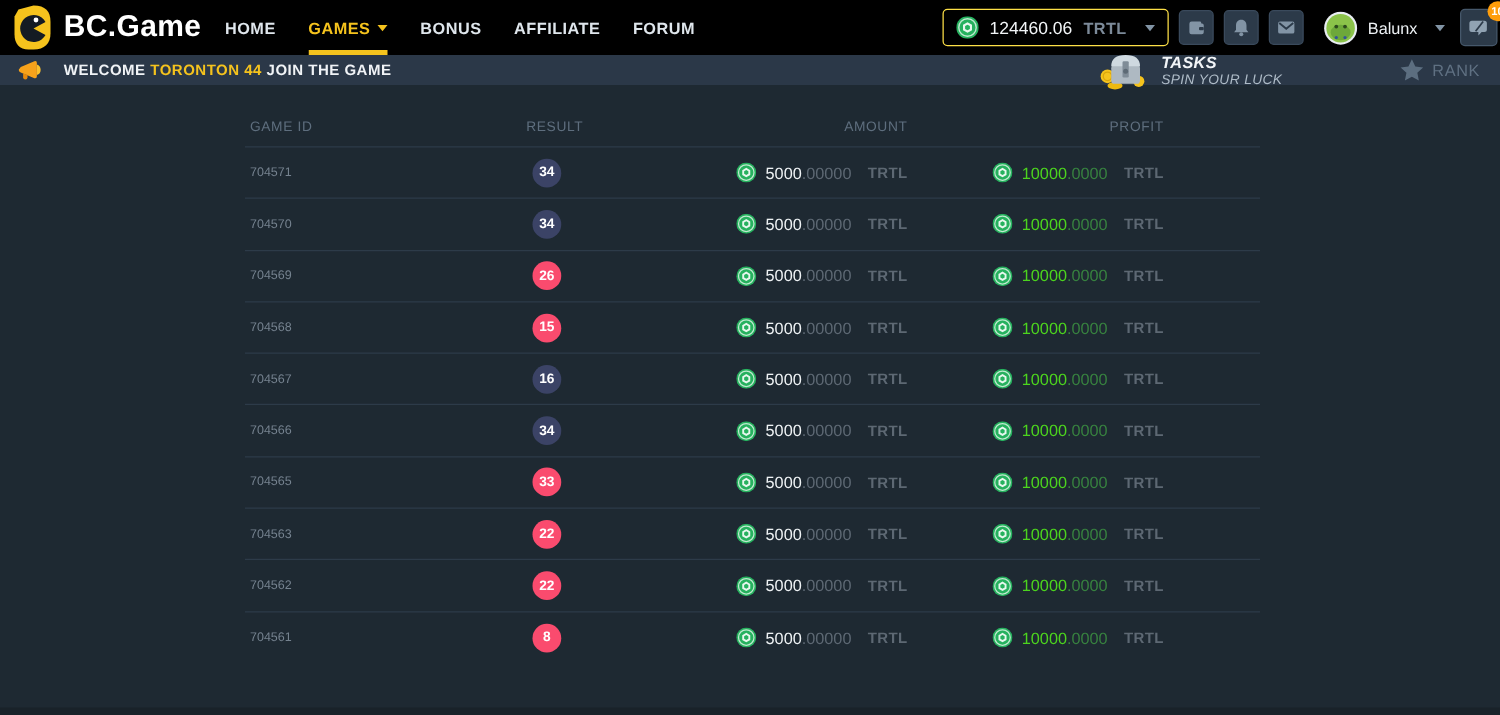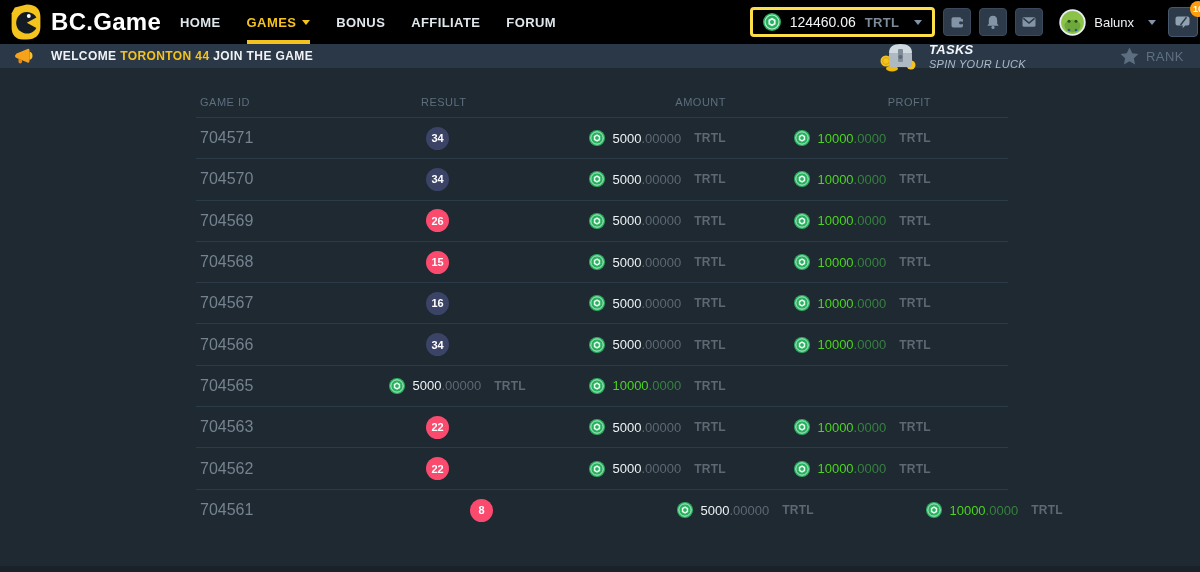--- a/index.html
+++ b/index.html
@@ -24,21 +24,21 @@
   }
   .nav-item.active { color:#f5c31d; }
   .nav-item.active::after {
     content:""; position:absolute; left:0; right:0; bottom:0; height:4px; background:#f5c31d;
   }
   .chev { width:0; height:0; border-left:4px solid transparent; border-right:4px solid transparent;
           border-top:5px solid #8294a5; display:inline-block; margin-left:6px; }
   .nav-item.active .chev { border-top-color:#f5c31d; }
   .tb-right { margin-left:auto; display:flex; align-items:center; }
   .balance-pill {
-    height:30px; border:3px solid #fde047; border-radius:4px;
+    height:30px; border:1px solid #fde047; border-radius:4px;
     display:flex; align-items:center; padding:0 10px; gap:9px; cursor:pointer;
   }
   .balance-val { font-size:14px; color:#f2f5f7; }
   .balance-cur { font-size:13px; color:#7c8a99; font-weight:bold; letter-spacing:.3px; }
   .icon-btn {
     width:28px; height:28px; margin-left:8px; border-radius:4px;
     background:#2c3a49; border:1px solid #3a4a5c;
     display:flex; align-items:center; justify-content:center; cursor:pointer;
   }
   .userbox { display:flex; align-items:center; gap:8px; margin-left:16px; cursor:pointer; }
@@ -68,22 +68,22 @@
   .bets-table { position:absolute; left:196px; top:86px; width:812px; }
   .thead, .trow {
     display:grid; grid-template-columns:180px 150px 200px 205px 1fr; align-items:center;
   }
   .thead { height:32px; border-bottom:1px solid #2d3b49; }
   .th { font-size:11px; color:#5e6e7e; letter-spacing:.5px; }
   .th.c1 { padding-left:4px; }
   .th.c2 { padding-left:45px; }
   .th.c3, .th.c4 { text-align:right; }
   .trow { height:41.3px; border-bottom:1px solid #2d3b49; cursor:pointer; }
-  .trow:last-child { border-bottom:none;gap:44px; }
-  .cell-id { padding-left:4px; font-size:16px; color:#75828f; }
+  .trow:last-child { border-bottom:none; }
+  .cell-id { padding-left:4px; font-size:10px; color:#75828f; }
   .badge {
     width:23px; height:23px; border-radius:50%; margin-left:50px;
     display:flex; align-items:center; justify-content:center;
     font-size:11px; font-weight:bold; color:#fff;
   }
   .badge.navy { background:#3b4366; }
   .badge.red  { background:#fa4b6e; }
   .cell-money { display:flex; align-items:center; justify-content:flex-end; }
   .money-num { font-size:13px; margin-left:7px; }
   .int-w { color:#eef2f4; }
@@ -422,20 +422,23 @@
           <polygon points="8,6 9.7,7 9.7,9 8,10 6.3,9 6.3,7" fill="#26b15e"></polygon>
         </svg>
       </span>
       <span class="money-num"><span class="int-g">10000</span><span class="dec-g">.0000</span></span>
       <span class="cur-label">TRTL</span>
     </div>
   </div>
 
   <div class="trow">
     <div class="cell-id">704565</div>
+    <div>
+          <span class="badge red">33</span>
+        </div>
     <div class="cell-money">
       <span>
         <svg width="16" height="16" viewBox="0 0 16 16">
           <circle cx="8" cy="8" r="8" fill="#26b15e"></circle>
           <circle cx="8" cy="8" r="6.2" fill="none" stroke="#bfe9cf" stroke-width="1"></circle>
           <polygon points="8,4.2 11.2,6.1 11.2,9.9 8,11.8 4.8,9.9 4.8,6.1" fill="#e7f7ee"></polygon>
           <polygon points="8,6 9.7,7 9.7,9 8,10 6.3,9 6.3,7" fill="#26b15e"></polygon>
         </svg>
       </span>
       <span class="money-num"><span class="int-w">5000</span><span class="dec-w">.00000</span></span>

